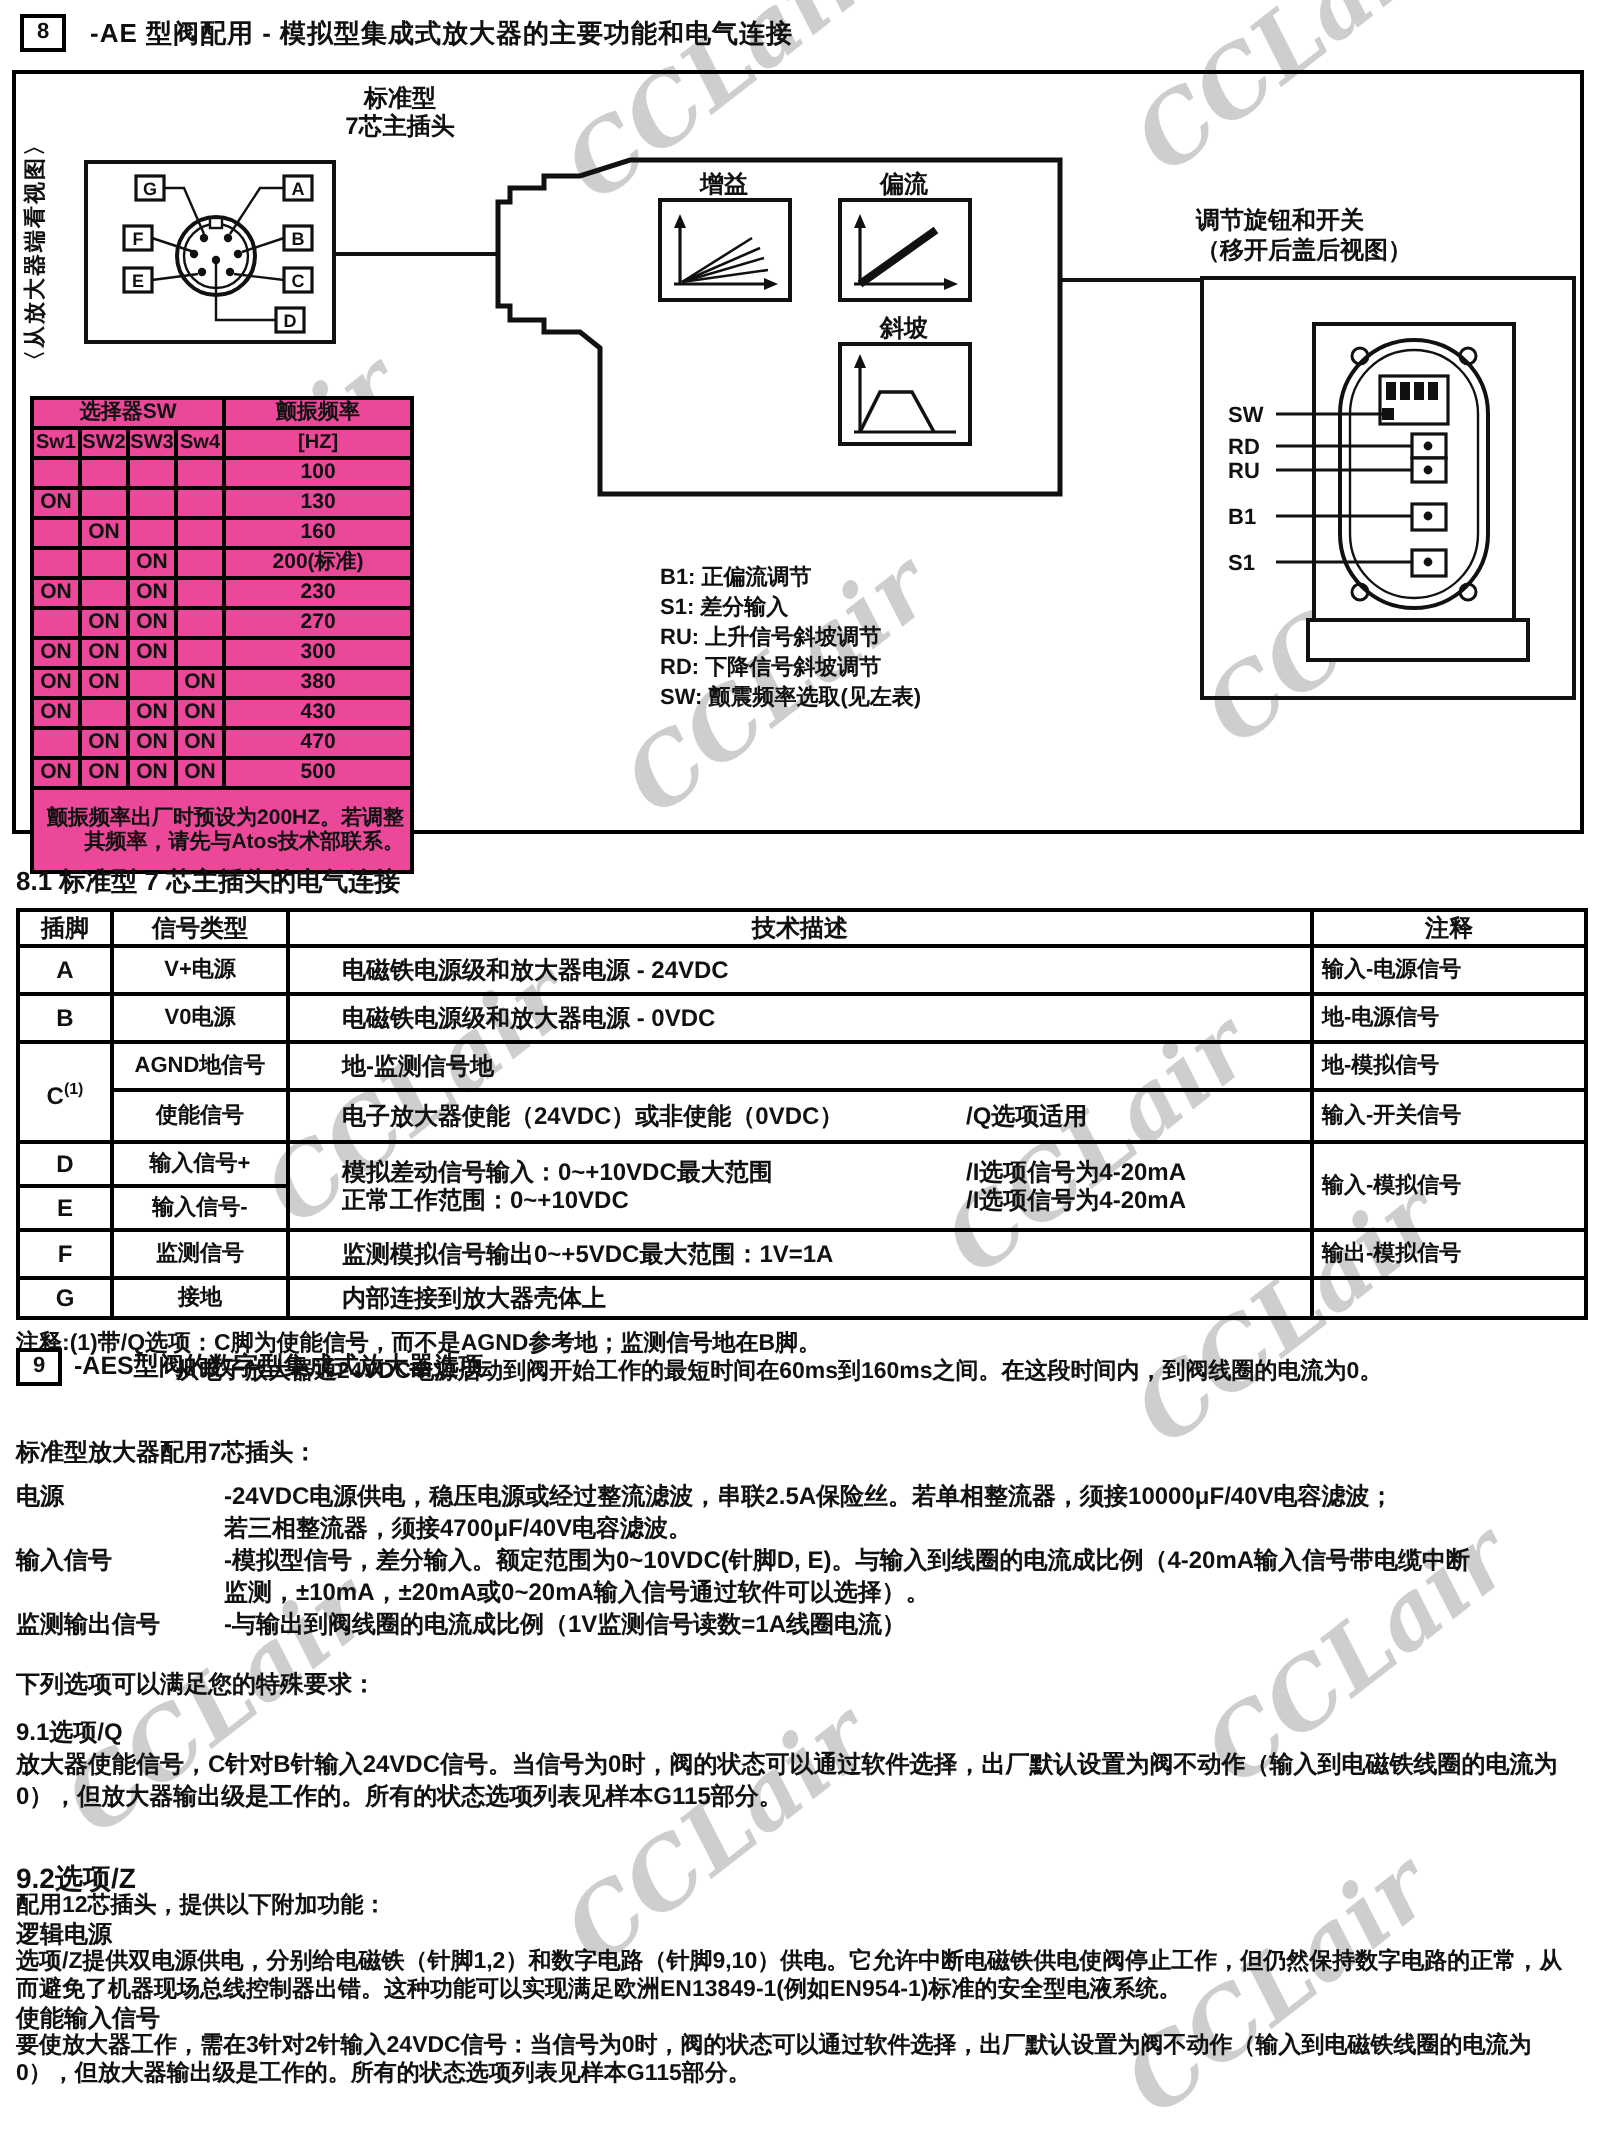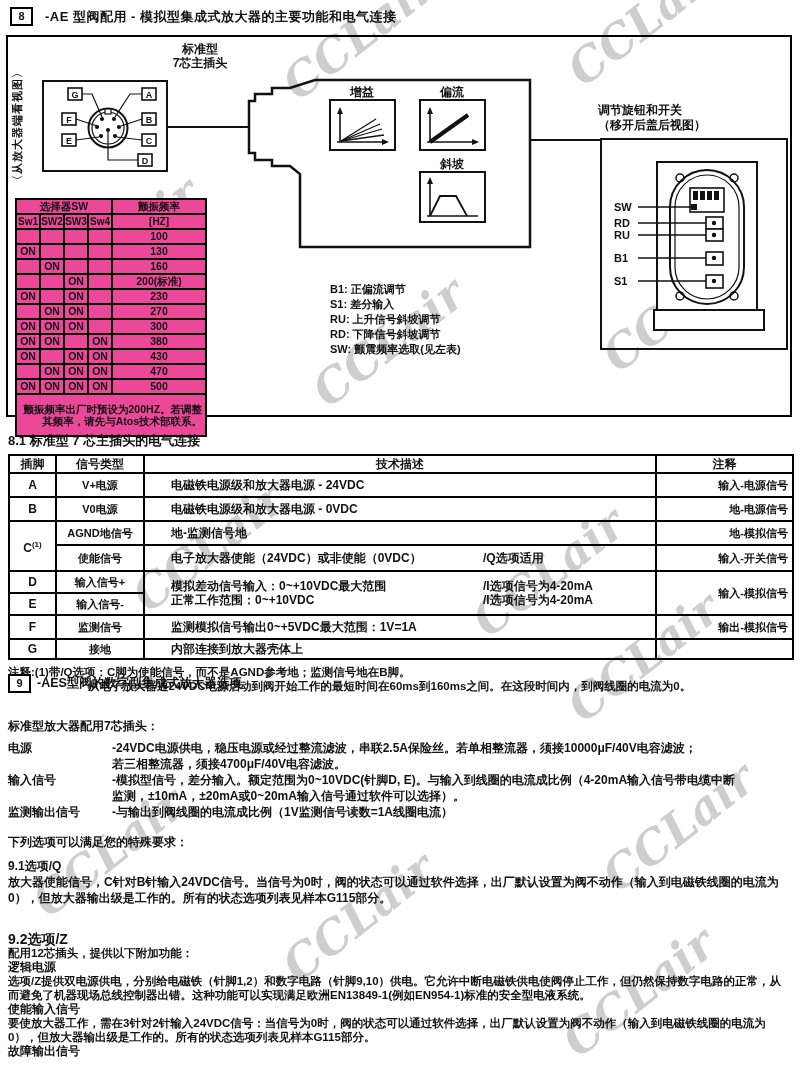--- a/index.html
+++ b/index.html
@@ -38,21 +38,21 @@
   .swtbl td.freq{width:94px}
   .swtbl .foot td{text-align:right;padding:8px 3px;font-size:10.5px;line-height:12px;height:auto}
   
   .s81-title{position:absolute;left:8px;top:432px;font-size:13px;z-index:2}
   .tbl81{position:absolute;left:8px;top:454px;width:784px;border-collapse:collapse;font-size:12px;z-index:2;table-layout:fixed}
   .tbl81 th,.tbl81 td{border:2px solid #000;padding:0 4px;line-height:14px}
   .tbl81 th{height:16px;font-size:12px;text-align:center}
   .tbl81 .pin{text-align:center;width:47px}
   .tbl81 .type{text-align:center;width:88px;font-size:11px}
   .tbl81 .desc{text-align:left;width:512px;padding-left:26px}
-  .tbl81 .note{text-align:right;width:137px;font-size:11px}
+  .tbl81 .note{text-align:left;width:137px;font-size:11px}
   .tbl81 tr.r22 td{height:22px}
   .tbl81 tr.r24 td{height:24px}
   .tbl81 tr.r20 td{height:20px}
   .tbl81 tr.r18 td{height:18px}
   .dline{display:flex}
   .dline .lt{flex:1}
   .dline .opt{width:168px;text-align:left}
   sup{font-size:8px}
   .notes{position:absolute;left:8px;top:666px;width:784px;font-size:11.5px;line-height:13.5px;z-index:2}
   .notes .n2{padding-left:80px}
@@ -447,18 +447,17 @@
       <div class="subbody">配用12芯插头，提供以下附加功能：</div>
       <div class="z-block">
         <div class="bh">逻辑电源</div>
         <div class="subbody">选项/Z提供双电源供电，分别给电磁铁（针脚1,2）和数字电路（针脚9,10）供电。它允许中断电磁铁供电使阀停止工作，但仍然保持数字电路的正常，从而避免了机器现场总线控制器出错。这种功能可以实现满足欧洲EN13849-1(例如EN954-1)标准的安全型电液系统。</div>
       </div>
       <div class="z-block">
         <div class="bh">使能输入信号</div>
         <div class="subbody">要使放大器工作，需在3针对2针输入24VDC信号：当信号为0时，阀的状态可以通过软件选择，出厂默认设置为阀不动作（输入到电磁铁线圈的电流为0），但放大器输出级是工作的。所有的状态选项列表见样本G115部分。</div>
       </div>
       <div class="z-block">
-        <div class="bh">故障输出信号</div>
       </div>
     </div>
   </div>
 
 </div>
 
 </body></html>

